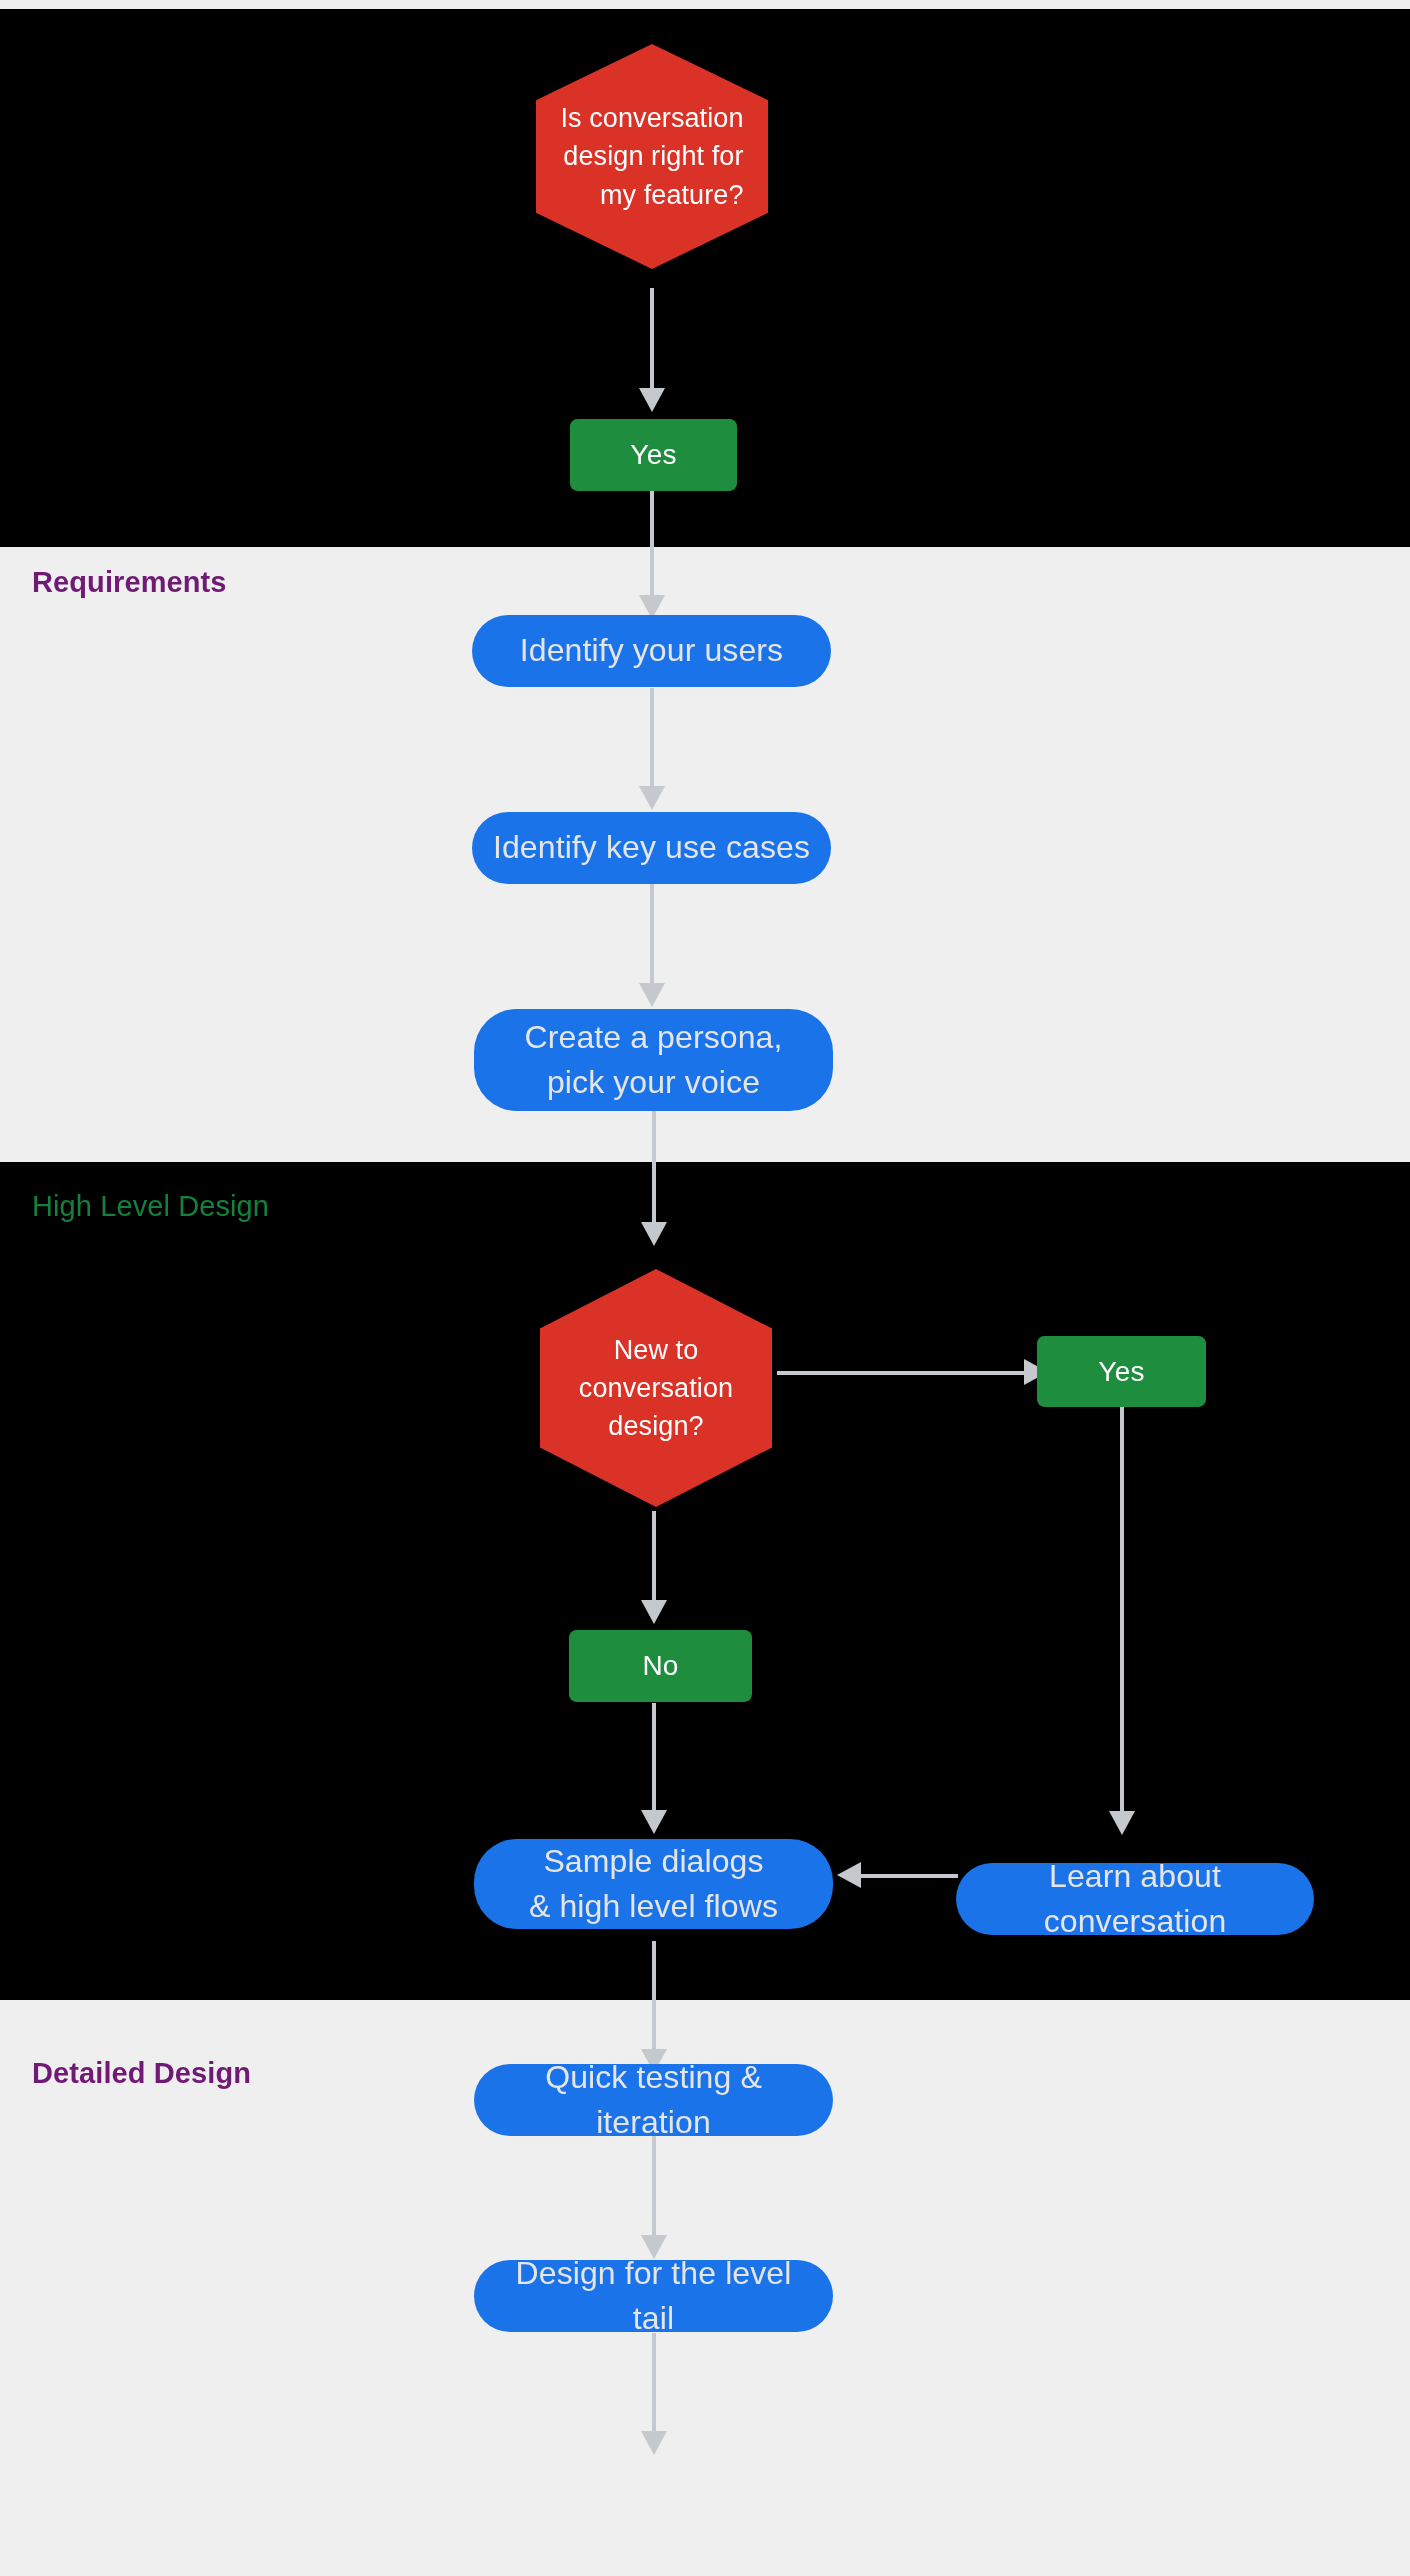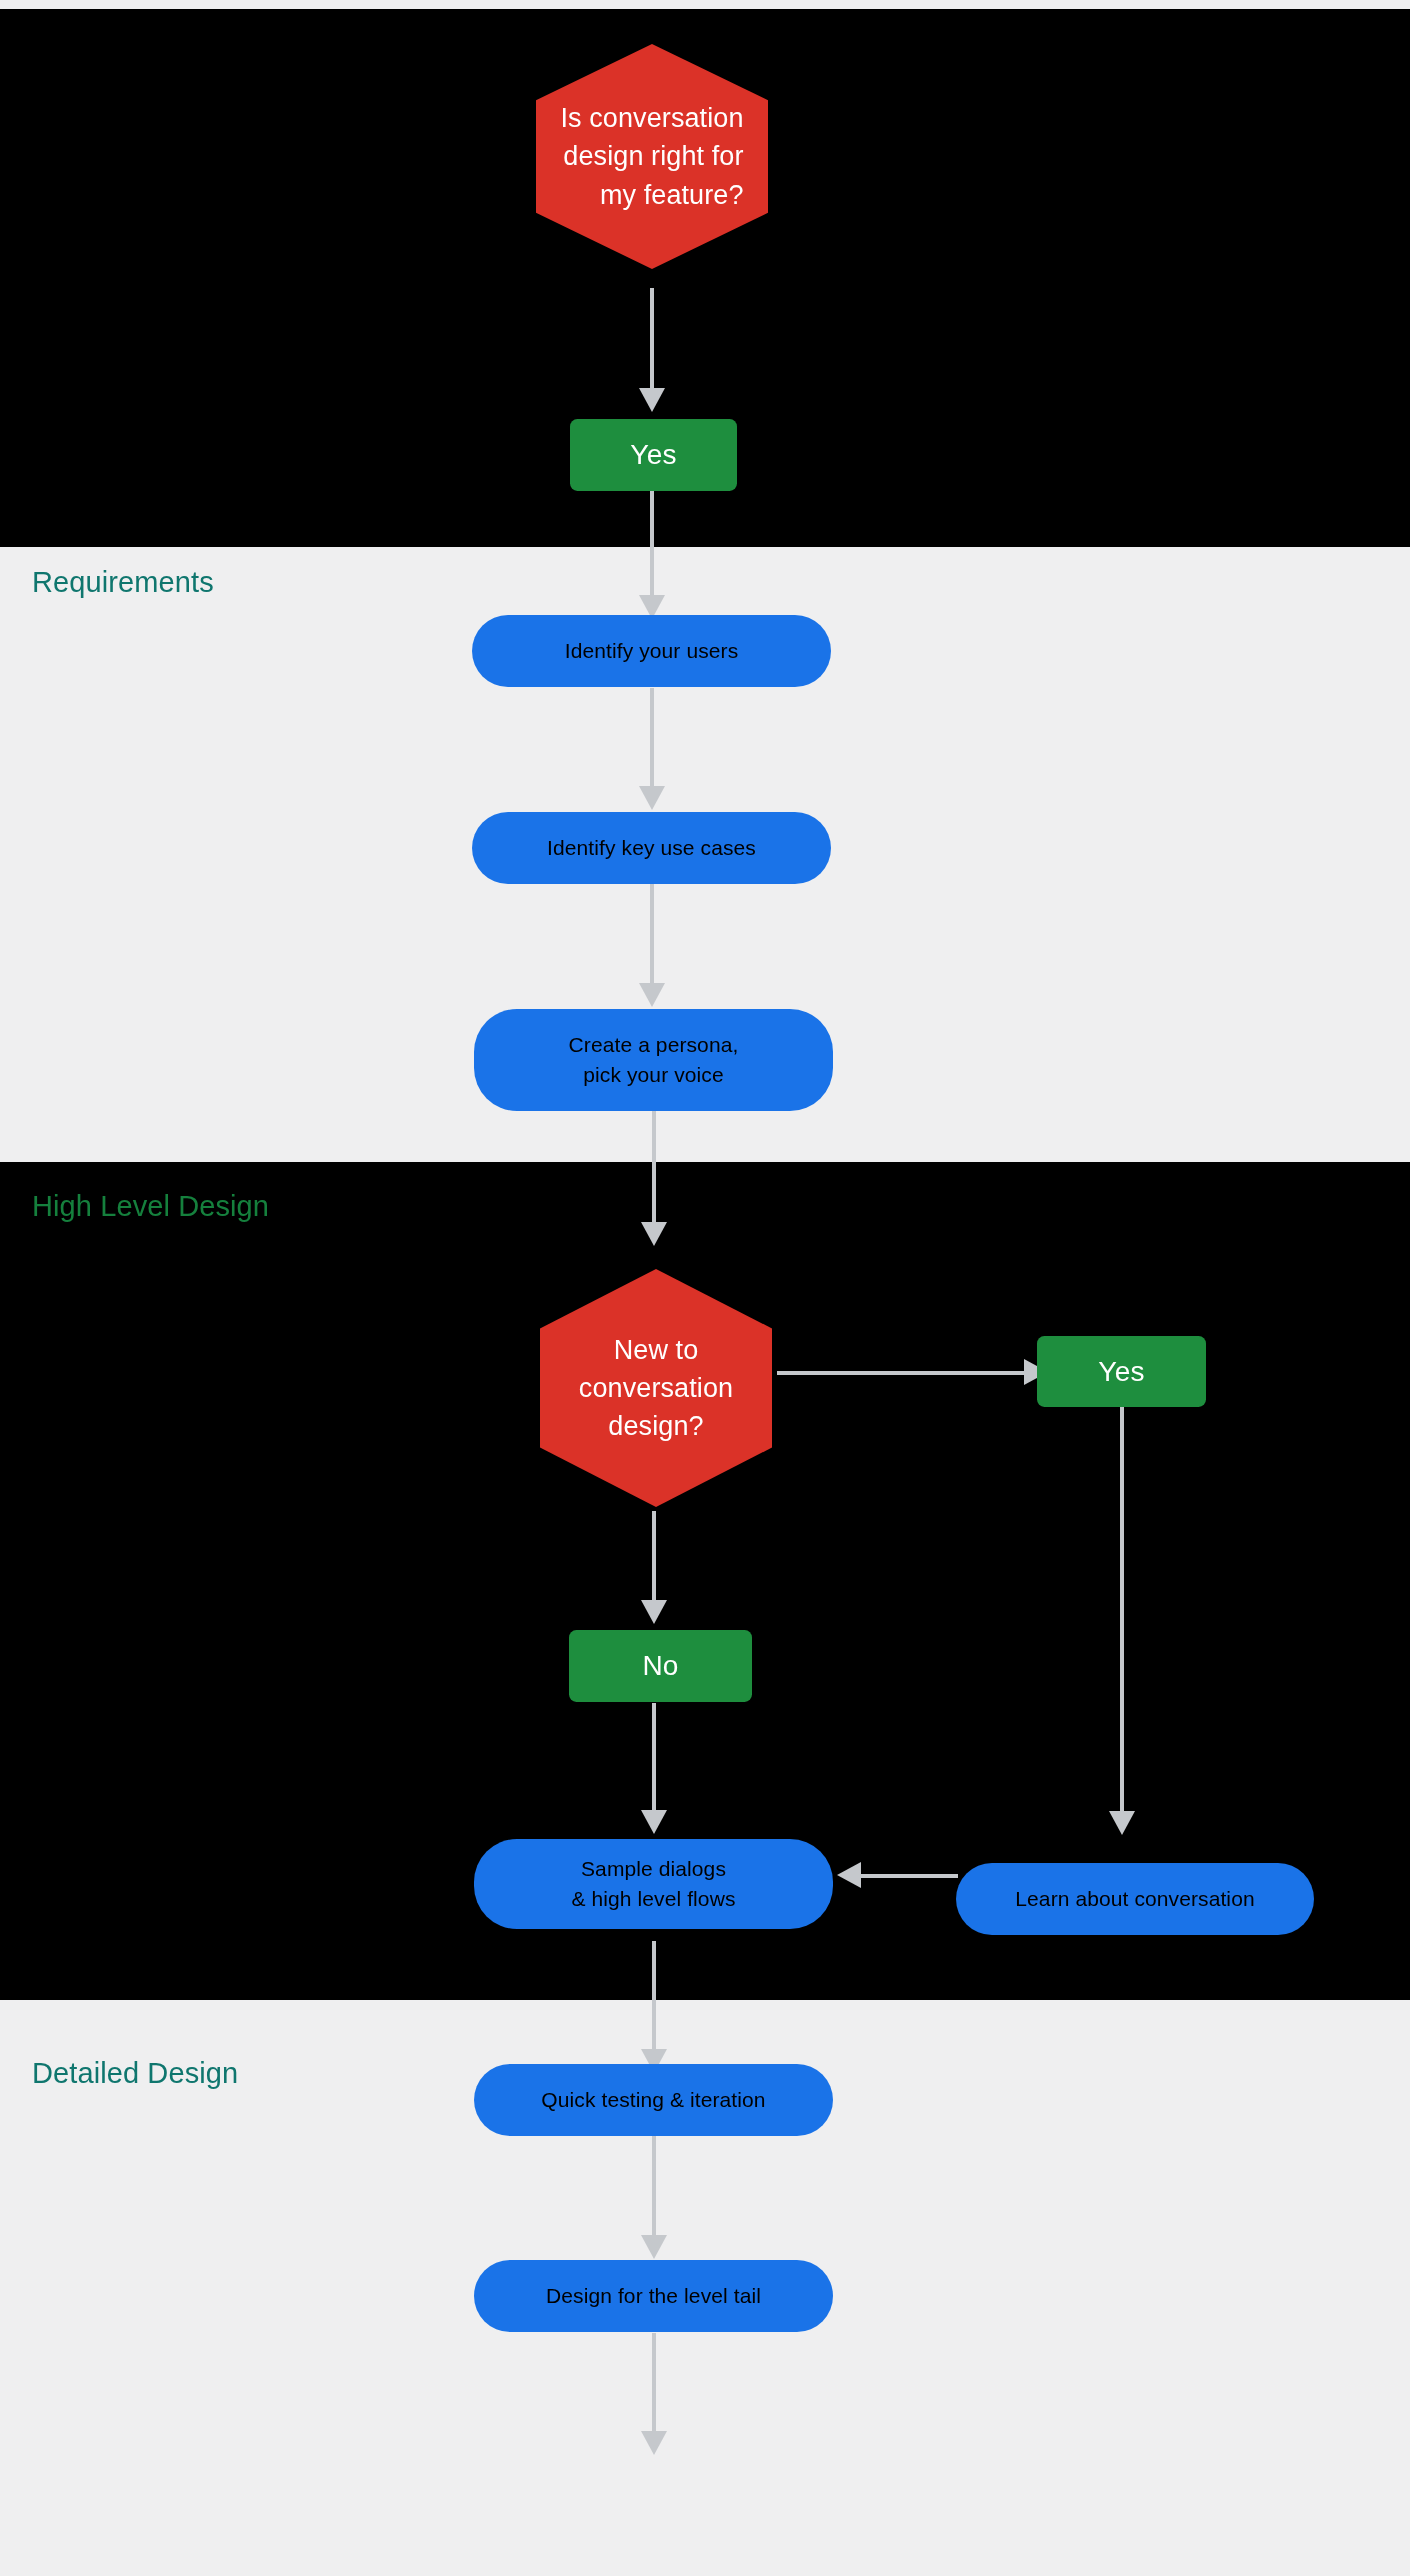--- a/index.html
+++ b/index.html
@@ -38,21 +38,21 @@
   #band-detailed   { top: 2000px; height: 567px; }
 
   .band-title {
     position: absolute;
     left: 32px;
     font-size: 29px;
     font-weight: 400;
     letter-spacing: 0.1px;
     white-space: nowrap;
   }
-  .band-title.on-light { color: #0f766e; }
+  .band-title.on-light { color: #701a75; font-weight: bold; }
   .band-title.on-dark  { color: #15803d; }
 
   
   .node {
     position: absolute;
     display: flex;
     align-items: center;
     justify-content: center;
     text-align: center;
     box-sizing: border-box;
@@ -71,24 +71,24 @@
   .node-green {
     color: #ffffff;
     background: #1e8e3e;
     border-radius: 7.4px;
     font-size: 28px;
     font-weight: 500;
     letter-spacing: 0.2px;
   }
 
   .node-blue {
-    color: #000000;
+    color: #e5e5e5;
     background: #1a73e8;
     border-radius: 43px;
-    font-size: 21px;
+    font-size: 32px;
     font-weight: 500;
     line-height: 1.42;
     letter-spacing: 0.1px;
     padding: 0 20.4px;
   }
 
   
   .conn-v {
     position: absolute;
     width: 3.7px;

